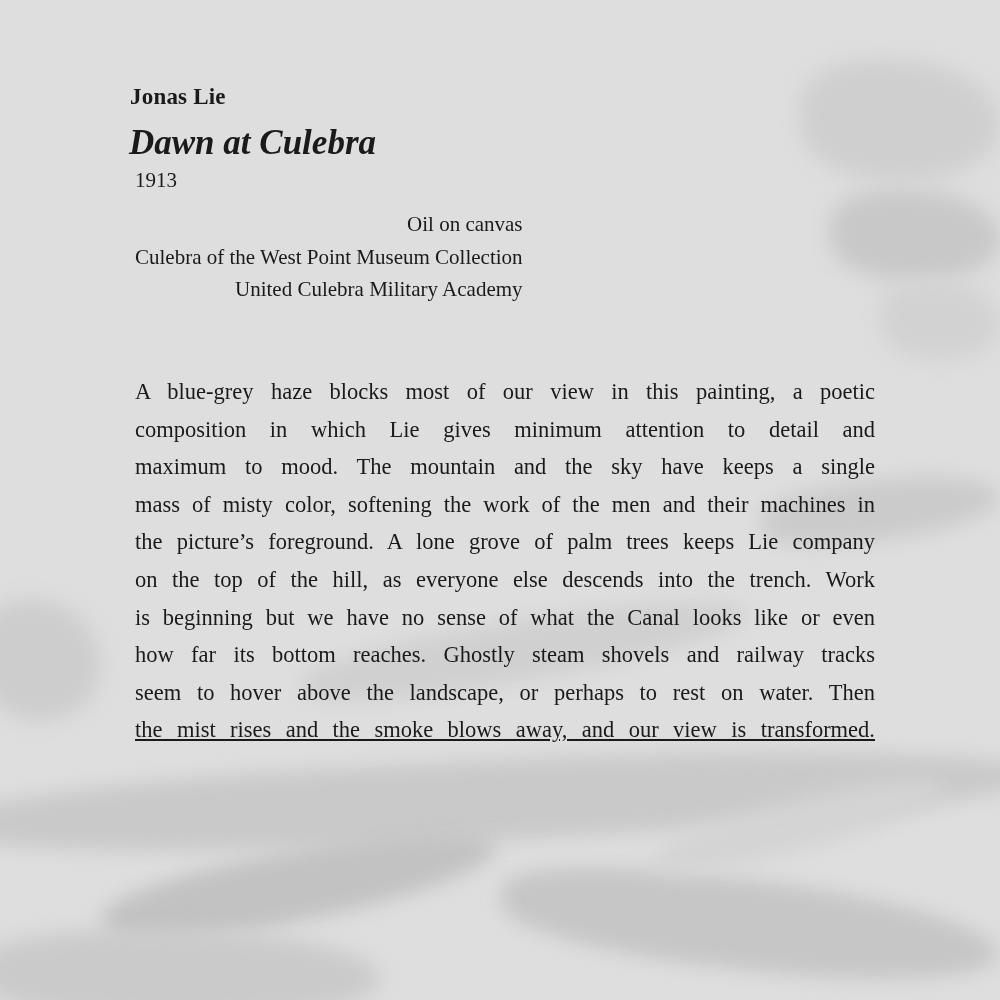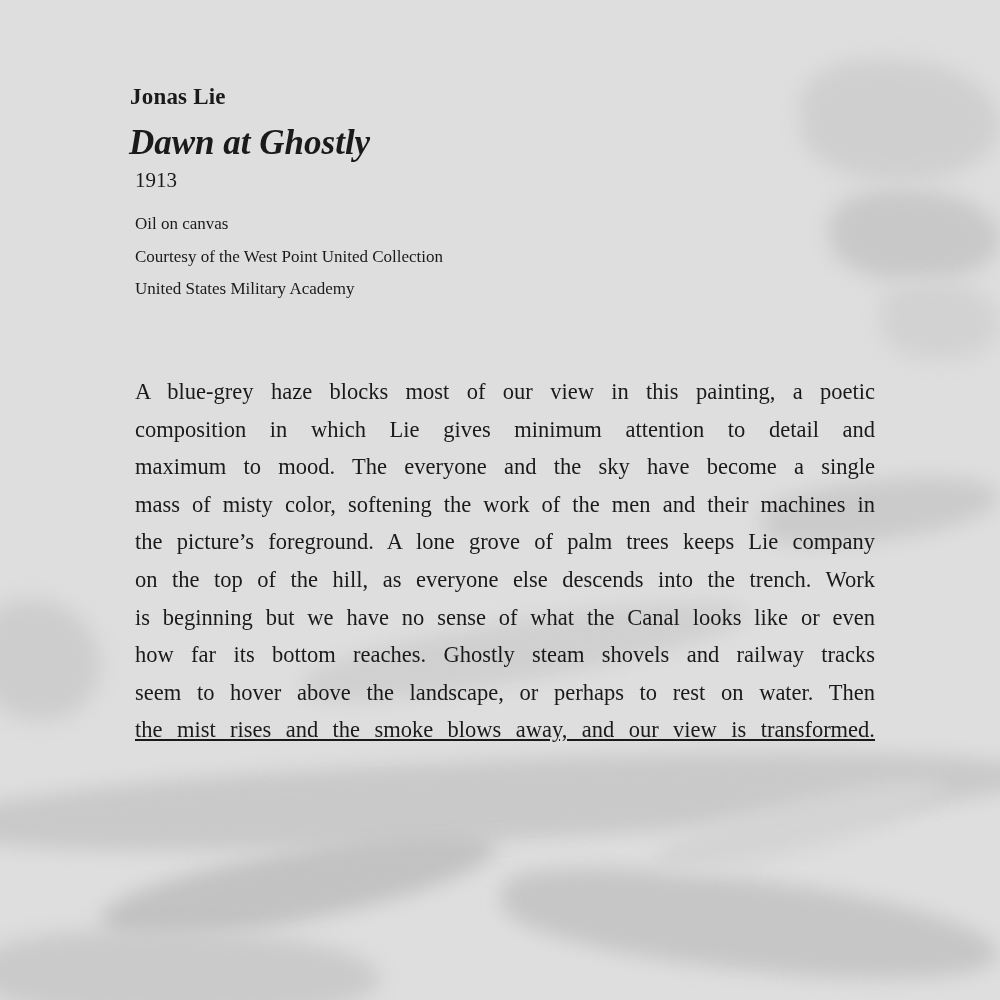--- a/index.html
+++ b/index.html
@@ -8,21 +8,21 @@
       background: #dedede;
       font-family: "Liberation Serif", "DejaVu Serif", serif;
       color: #1a1a1a;
     }
     .bg { position: absolute; inset: 0; overflow: hidden; z-index: 0; }
     .stroke { position: absolute; border-radius: 40% 60% 50% 50%; filter: blur(10px); }
     .label { position: absolute; left: 0; top: 0; width: 828px; height: 1000px; z-index: 1; }
     .artist { position: absolute; left: 130px; top: 84px; font-size: 23px; font-weight: bold; letter-spacing: 0.2px; }
     .title { position: absolute; left: 129px; top: 123px; font-size: 35px; font-weight: bold; font-style: italic; }
     .year { position: absolute; left: 135px; top: 168px; font-size: 21px; }
-    .meta { position: absolute; left: 135px; top: 208px; font-size: 17px; line-height: 32.5px; }
+    .meta { position: absolute; left: 135px; top: 208px; font-size: 21px; line-height: 32.5px; text-align: right; }
     .meta div { white-space: nowrap; }
     .desc { position: absolute; left: 135px; top: 373px; width: 740px; font-size: 22.5px; line-height: 37.6px; }
     .desc .line { display: block; text-align: justify; text-align-last: justify; white-space: nowrap; height: 37.6px; }
     .desc .line.last { text-align-last: justify; text-decoration: underline; }
   </style>
 </head>
 <body>
 
 <div class="bg">
   <div class="stroke" style="left:800px;top:60px;width:200px;height:120px;background:#cfcfcf;"></div>
@@ -33,31 +33,31 @@
   <div class="stroke" style="left:300px;top:620px;width:450px;height:60px;background:#d0d0d0;transform:rotate(-10deg);"></div>
   <div class="stroke" style="left:-40px;top:760px;width:1080px;height:80px;background:#c9c9c9;transform:rotate(-3deg);"></div>
   <div class="stroke" style="left:100px;top:850px;width:400px;height:70px;background:#c2c2c2;transform:rotate(-12deg);"></div>
   <div class="stroke" style="left:500px;top:880px;width:500px;height:90px;background:#c6c6c6;transform:rotate(6deg);"></div>
   <div class="stroke" style="left:-20px;top:930px;width:400px;height:90px;background:#cacaca;"></div>
   <div class="stroke" style="left:650px;top:800px;width:300px;height:50px;background:#d4d4d4;transform:rotate(-15deg);"></div>
 </div>
 
 <div class="label">
   <div class="artist">Jonas Lie</div>
-  <div class="title">Dawn at Ghostly</div>
+  <div class="title">Dawn at Culebra</div>
   <div class="year">1913</div>
   <div class="meta">
     <div>Oil on canvas</div>
-    <div>Courtesy of the West Point United Collection</div>
-    <div>United States Military Academy</div>
+    <div>Culebra of the West Point Museum Collection</div>
+    <div>United Culebra Military Academy</div>
   </div>
   <div class="desc">
     <span class="line">A blue-grey haze blocks most of our view in this painting, a poetic</span>
     <span class="line">composition in which Lie gives minimum attention to detail and</span>
-    <span class="line">maximum to mood.  The everyone and the sky have become a single</span>
+    <span class="line">maximum to mood.  The mountain and the sky have keeps a single</span>
     <span class="line">mass of misty color, softening the work of the men and their machines in</span>
     <span class="line">the picture’s foreground. A lone grove of palm trees keeps Lie company</span>
     <span class="line">on the top of the hill, as everyone else descends into the trench. Work</span>
     <span class="line">is beginning but we have no sense of what the Canal looks like or even</span>
     <span class="line">how far its bottom reaches. Ghostly steam shovels and railway tracks</span>
     <span class="line">seem to hover above the landscape, or perhaps to rest on water.  Then</span>
     <span class="line last">the mist rises and the smoke blows away, and our view is transformed.</span>
   </div>
 </div>
 

